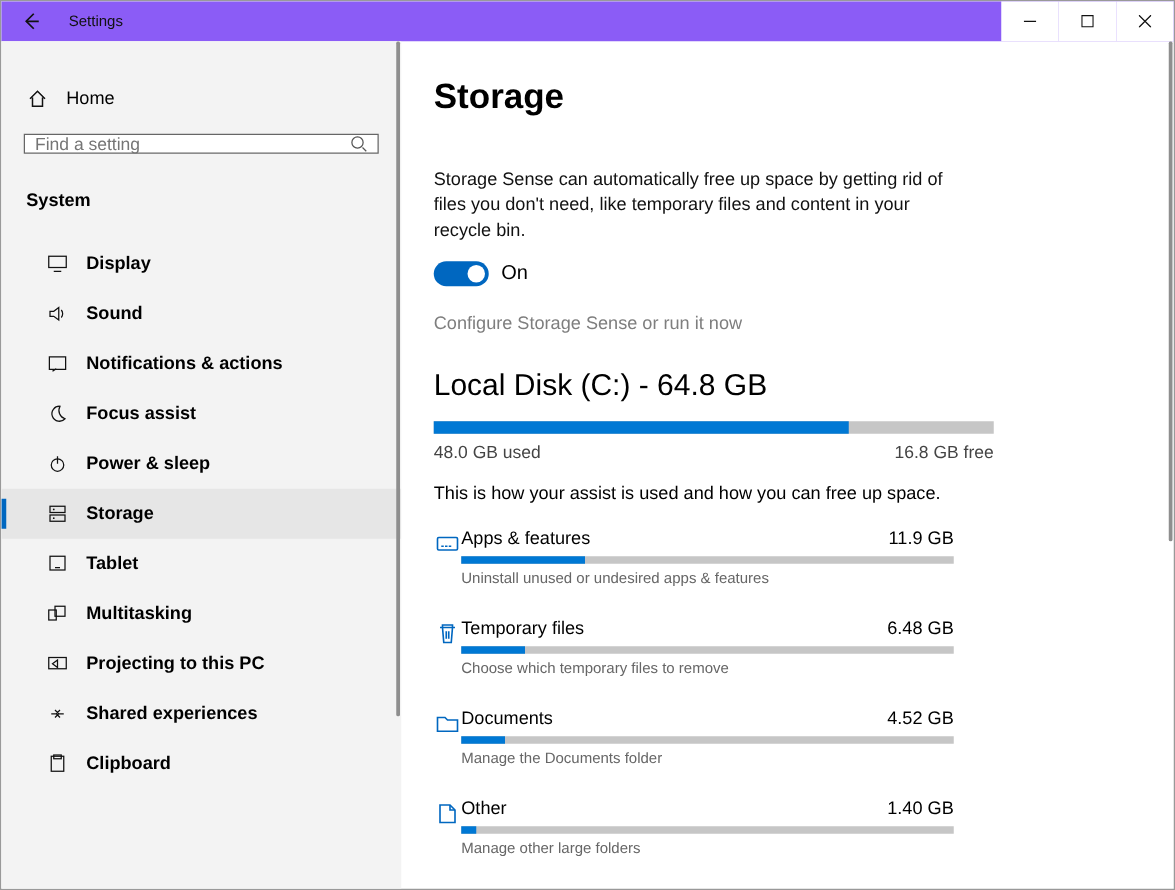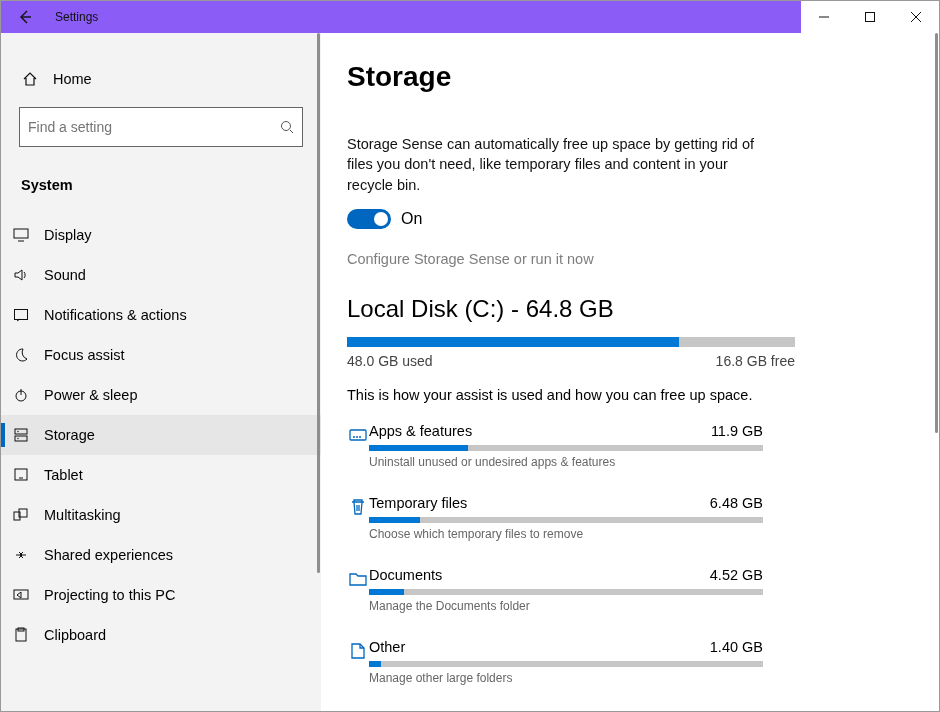--- a/index.html
+++ b/index.html
@@ -64,21 +64,21 @@
   }
   .home-row .icon, .nav-item .icon { width: 18px; display:flex; align-items:center; justify-content:center; }
   .search-wrap {
     padding: 12px 18px 12px 18px;
   }
   .search-box {
     display: flex;
     align-items: center;
     border: 1px solid #666;
     background: #fff;
-    height: 40px;
+    height: 16px;
     padding: 0 8px;
   }
   .search-box input {
     border: none;
     outline: none;
     flex: 1;
     font-size: 14px;
     color: #555;
     background: transparent;
   }
@@ -87,24 +87,25 @@
     font-weight: 600;
     font-size: 14.5px;
   }
   .nav-list {
     padding-top: 14px;
   }
   .nav-item {
     display: flex;
     align-items: center;
     gap: 14px;
-    padding: 12px 20px 12px 11px;
+    padding: 12px 20px 12px 36px;
     font-size: 14.5px;
     position: relative;
     cursor: pointer;
+    font-weight: bold;
   }
   .nav-item.selected::before {
     content: "";
     position: absolute;
     left: 0;
     top: 8px;
     bottom: 8px;
     width: 4px;
     background: #0067c0;
   }
@@ -385,33 +386,33 @@
             <svg width="16" height="16" viewBox="0 0 16 16">
               <rect x="1" y="5" width="6" height="8" stroke="#111" fill="none"></rect>
               <rect x="6" y="2" width="8" height="8" stroke="#111" fill="none"></rect>
             </svg>
           </span>
           <span>Multitasking</span>
         </div>
         <div class="nav-item">
           <span class="icon">
             <svg width="16" height="16" viewBox="0 0 16 16">
-              <path d="M3 8h4M9 8h4M6 5l3 3-3 3M10 5l-3 3 3 3" stroke="#111" fill="none"></path>
-            </svg>
-          </span>
-          <span>Shared experiences</span>
-        </div>
-        <div class="nav-item">
-          <span class="icon">
-            <svg width="16" height="16" viewBox="0 0 16 16">
               <rect x="1" y="3" width="14" height="9" stroke="#111" fill="none"></rect>
               <path d="M4 8l4-3v6z" stroke="#111" fill="none"></path>
             </svg>
           </span>
           <span>Projecting to this PC</span>
+        </div>
+        <div class="nav-item">
+          <span class="icon">
+            <svg width="16" height="16" viewBox="0 0 16 16">
+              <path d="M3 8h4M9 8h4M6 5l3 3-3 3M10 5l-3 3 3 3" stroke="#111" fill="none"></path>
+            </svg>
+          </span>
+          <span>Shared experiences</span>
         </div>
         <div class="nav-item">
           <span class="icon">
             <svg width="16" height="16" viewBox="0 0 16 16">
               <rect x="3" y="2" width="10" height="12" stroke="#111" fill="none"></rect>
               <rect x="5" y="1" width="6" height="3" stroke="#111" fill="none"></rect>
             </svg>
           </span>
           <span>Clipboard</span>
         </div>

